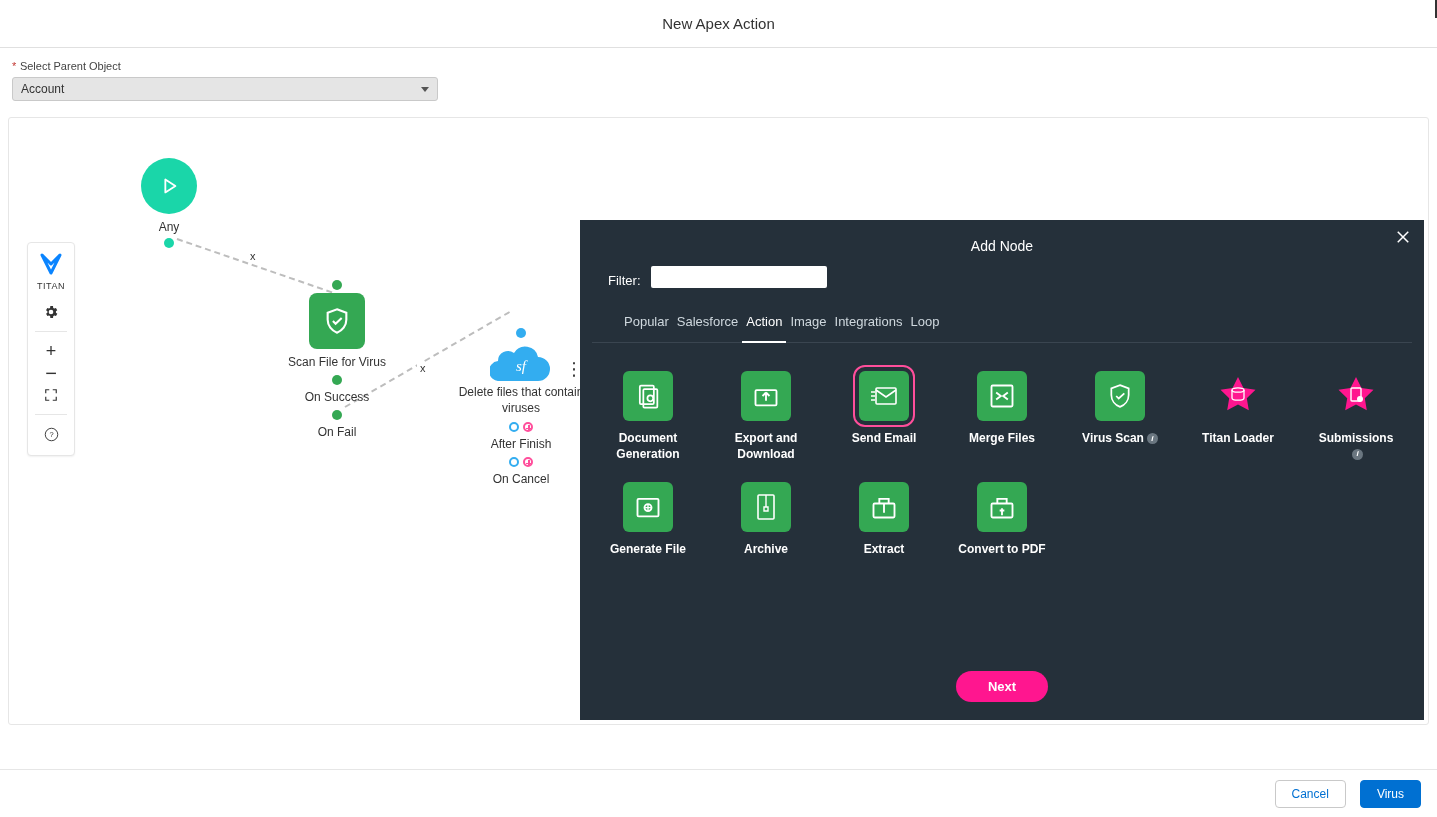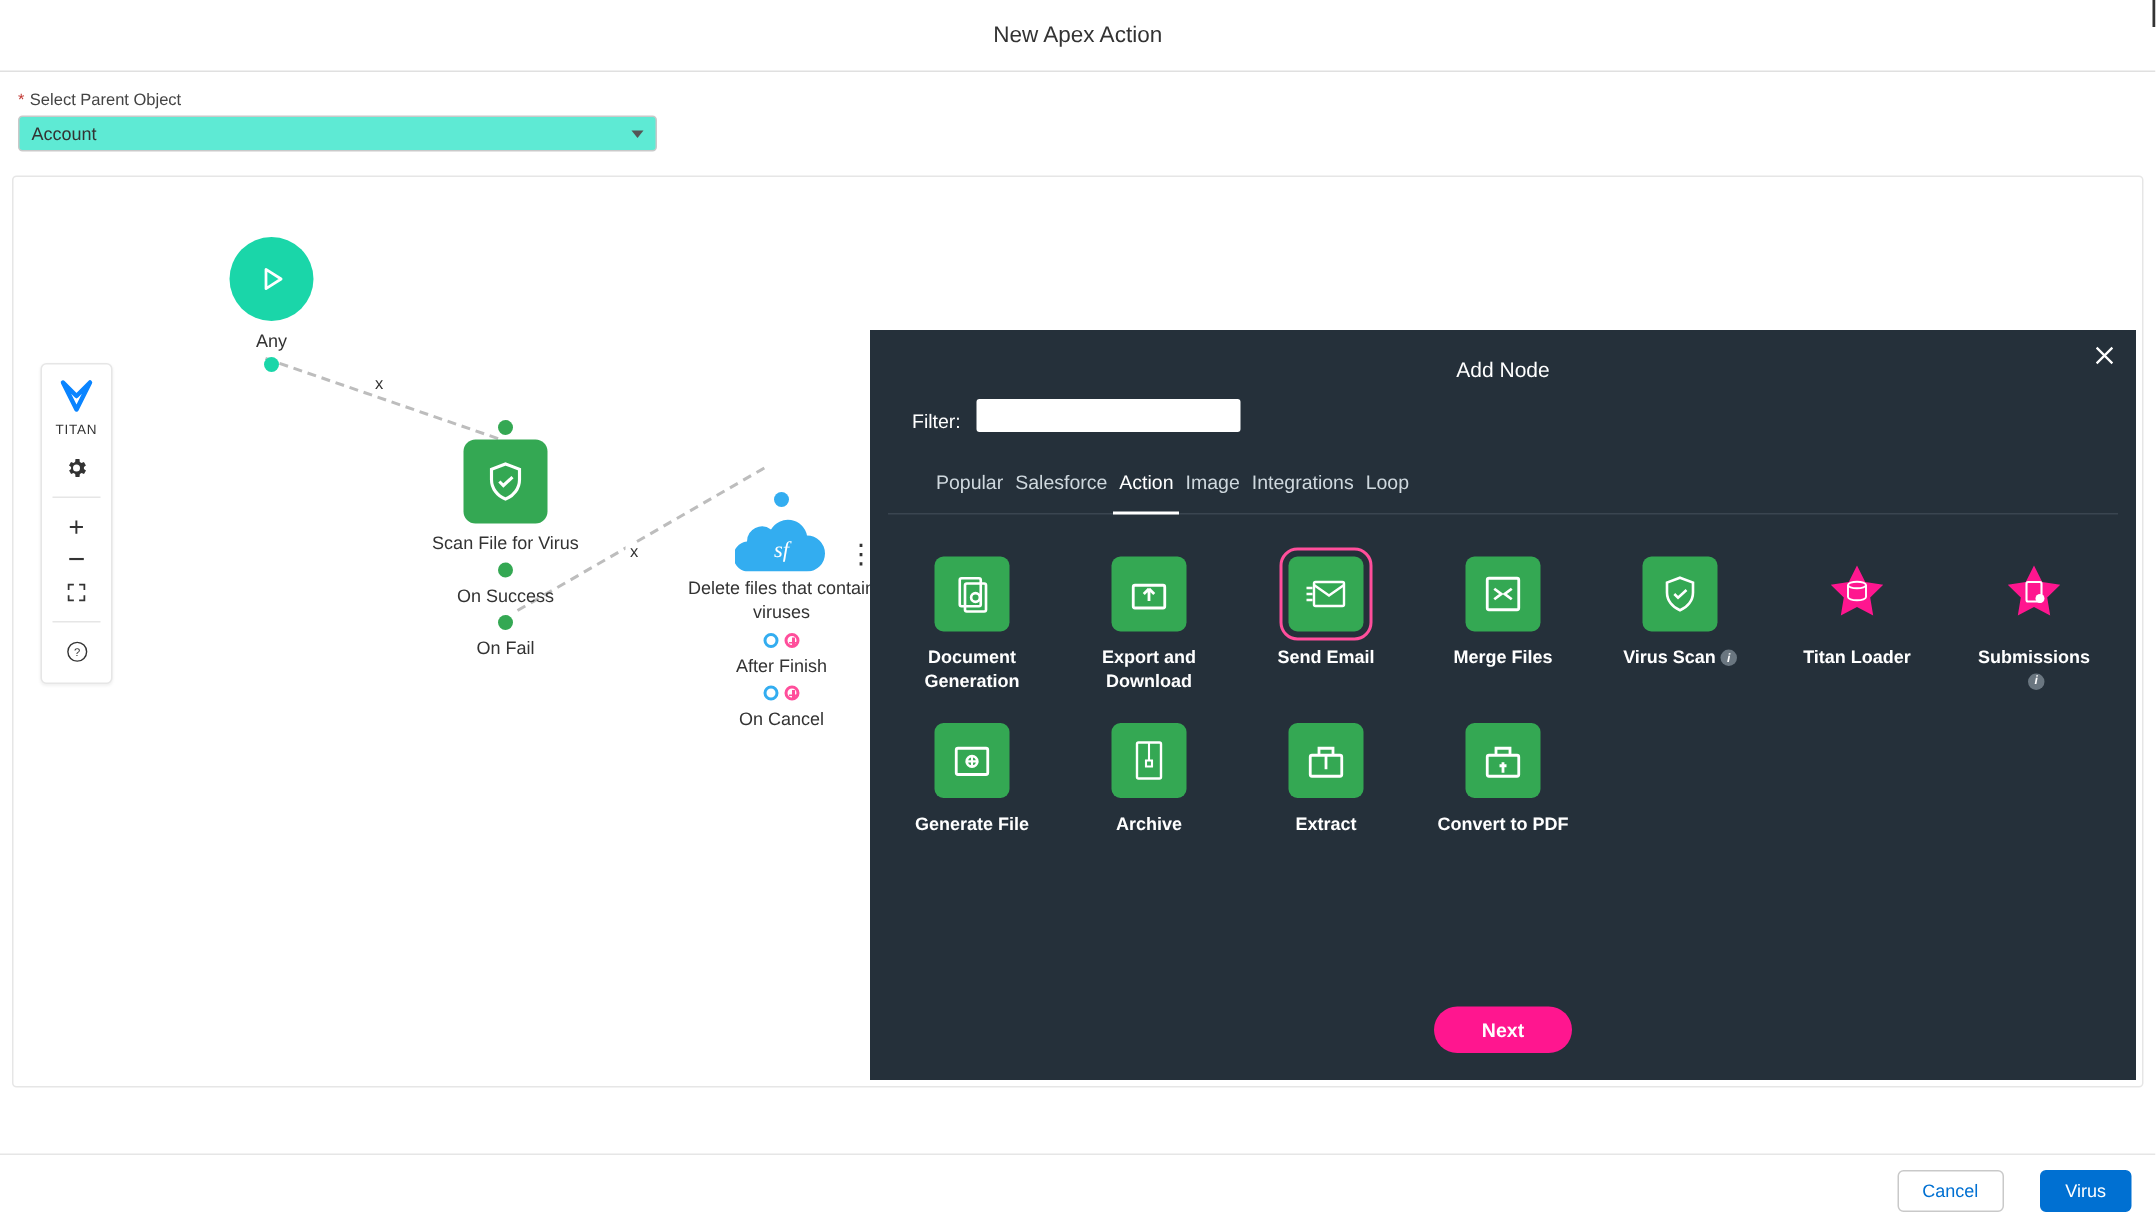--- a/index.html
+++ b/index.html
@@ -3,32 +3,32 @@
 <meta charset="utf-8">
 <style>
 * { box-sizing: border-box; margin: 0; padding: 0; }
 body { font-family: "Segoe UI", Arial, sans-serif; font-size: 13px; color: #333; background: #fff; width: 1437px; height: 817px; overflow: hidden; position: relative; }
 .header { height: 48px; display: flex; align-items: center; justify-content: center; border-bottom: 1px solid #e0e0e0; }
 .header-title { font-size: 15px; color: #333; }
 .subheader { padding: 10px 12px 8px; }
 .req { color: #c23934; font-size: 11px; }
 .field-label { font-size: 11px; color: #444; }
 .select-wrap { margin-top: 4px; }
-.select-box { width: 426px; height: 24px; border: 1px solid #c9c9c9; border-radius: 3px; background: #5eead4; display: flex; align-items: center; justify-content: space-between; padding: 0 8px; font-size: 12px; color: #333; cursor: pointer; }
+.select-box { width: 426px; height: 24px; border: 1px solid #c9c9c9; border-radius: 3px; background: #e5e5e5; display: flex; align-items: center; justify-content: space-between; padding: 0 8px; font-size: 12px; color: #333; cursor: pointer; }
 .caret { width: 0; height: 0; border-left: 4px solid transparent; border-right: 4px solid transparent; border-top: 5px solid #555; }
 .canvas-area { margin: 8px 8px 0; height: 608px; border: 1px solid #e6e6e6; border-radius: 3px; position: relative; background: #fff; overflow: hidden; }
 .tool-panel { position: absolute; left: 18px; top: 124px; width: 48px; background: #fff; border: 1px solid #e6e6e6; border-radius: 4px; box-shadow: 0 1px 2px rgba(0,0,0,.06); display: flex; flex-direction: column; align-items: center; padding: 10px 0; }
 .titan-logo svg { display:block; }
 .titan-text { font-size: 9px; color:#333; letter-spacing: .5px; margin-top: 6px; font-weight: 400; }
 .tool-div { width: 32px; height: 1px; background: #e6e6e6; margin: 8px 0; }
 .tool-btn { width: 28px; height: 22px; display:flex; align-items:center; justify-content:center; color:#333; cursor:pointer; font-size:15px; }
 
 
 .flow { position:absolute; text-align:center; }
-.play-node { left: 132px; top: 40px; width: 80px; }
+.play-node { left: 120px; top: 40px; width: 80px; }
 .play-circle { width: 56px; height:56px; border-radius:50%; background:#1ad6a9; display:flex; align-items:center; justify-content:center; margin:0 auto; }
 .node-label { font-size:12px; color:#333; margin-top:6px; }
 .dot { width:10px; height:10px; border-radius:50%; display:inline-block; }
 .dot-teal { background:#1ad6a9; }
 .dot-green { background:#34a853; }
 .dot-sky { background:#33adf0; }
 .ring-sky { width:10px;height:10px;border:2px solid #33adf0;border-radius:50%;display:inline-block;background:#fff; }
 .ring-pink { width:10px;height:10px;border:2px solid #ff4e9b;border-radius:50%;display:inline-block;position:relative; }
 .ring-pink::before, .ring-pink::after { content:""; position:absolute; background:#ff4e9b; }
 .ring-pink::before { left:3.5px; top:1px; width:1.5px; height:6px; }
@@ -58,21 +58,21 @@
 .node-icon { width:50px; height:50px; border-radius:6px; display:flex; align-items:center; justify-content:center; }
 .node-icon.green { background:#34a853; }
 .node-icon.pink { background:none; }
 .node-icon.selected { outline:2px solid #ff4e9b; outline-offset:4px; border-radius:6px; }
 .node-name { font-size:12px; margin-top:10px; font-weight:600; line-height:1.3; color:#fff; }
 .info-dot { width:11px; height:11px; border-radius:50%; background:#6a7680; display:inline-flex; align-items:center; justify-content:center; font-size:8px; font-style:italic; margin-left:3px; vertical-align:middle; }
 .modal-footer { position:absolute; bottom:18px; left:0; right:0; text-align:center; }
 .next-btn { background:#ff168f; color:#fff; border:none; border-radius:20px; padding:8px 32px; font-size:13px; font-weight:600; cursor:pointer; }
 
 
-.bottom-bar { position:absolute; bottom:0; left:0; right:0; height:48px; border-top:1px solid #e6e6e6; display:flex; align-items:center; justify-content:flex-end; padding: 0 16px; gap:24px; background:#fff; }
+.bottom-bar { position:absolute; bottom:0; left:0; right:0; height:48px; border-top:1px solid #e6e6e6; display:flex; align-items:center; justify-content:flex-end; padding: 0 16px; gap:14px; background:#fff; }
 .btn { border-radius:4px; padding:6px 16px; font-size:12px; cursor:pointer; }
 .btn-cancel { background:#fff; border:1px solid #c9c9c9; color:#0070d2; }
 .btn-done { background:#0070d2; border:1px solid #0070d2; color:#fff; }
 
 
 .right-edge { position:absolute; right:0; top:0; width:2px; height:18px; background:#333; }
 </style>
 </head>
 <body>
 

